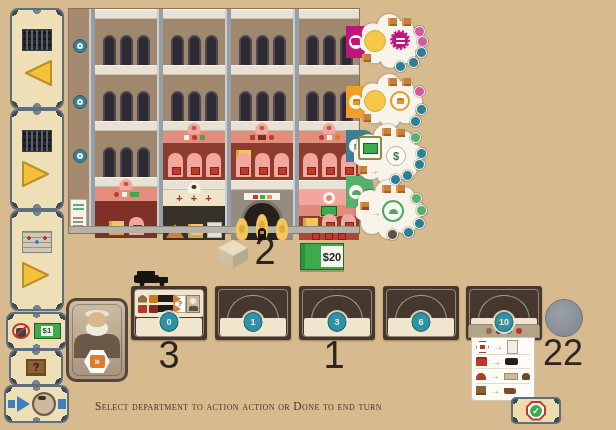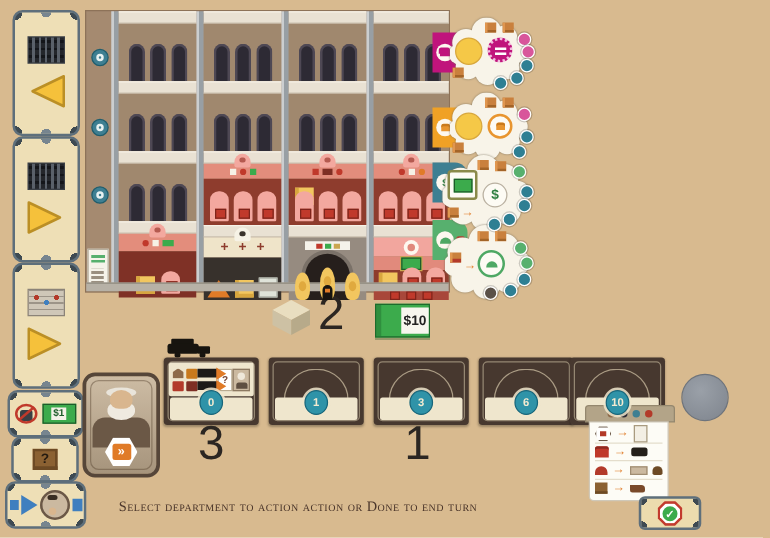--- a/index.html
+++ b/index.html
@@ -605,21 +605,21 @@
     <span class="el dot dark" style="left:31px;top:49px;"></span>
   </div>
 
   <svg style="position:absolute;left:216px;top:238px;" width="34" height="32" viewBox="0 0 34 32">
     <polygon points="17,2 32,10 17,18 2,10" fill="#e9dec0"></polygon>
     <polygon points="2,10 17,18 17,30 2,22" fill="#cdc1a4"></polygon>
     <polygon points="32,10 17,18 17,30 32,22" fill="#b7aa8a"></polygon>
   </svg>
   <div class="count" style="left:250px;top:230px;width:30px;">2</div>
   <div class="bill-big">
-    <span class="pad">$10</span>
+    <span class="pad">$20</span>
   </div>
 
   <svg class="truck" width="40" height="16" viewBox="0 0 40 16">
     <g fill="#17140f">
       <rect x="4" y="1" width="18" height="6" rx="1"></rect>
       <rect x="1" y="5" width="25" height="8" rx="2"></rect>
       <rect x="25" y="7" width="10" height="6" rx="1"></rect>
       <circle cx="9" cy="14" r="2.4"></circle>
         <circle cx="29" cy="14" r="2.4"></circle>
     </g>
@@ -655,21 +655,21 @@
     <span class="lvl">3</span>
     <div class="band"></div>
   </div>
 
   <div class="dept" style="left:383px;">
     <div class="archline"></div>
     <span class="lvl">6</span>
     <div class="band"></div>
   </div>
 
-  <div class="dept" style="left:456px;">
+  <div class="dept" style="left:466px;">
     <div class="archline"></div>
     <span class="lvl">10</span>
     <div class="band"></div>
   </div>
 
   <div class="count" style="left:147px;top:334px;width:44px;">3</div>
   <div class="count" style="left:312px;top:334px;width:44px;">1</div>
 
   <div class="ov-head">
     <i style="background:#8e6b4a;"></i>
@@ -697,20 +697,21 @@
       <span class="res-mound"></span>
     </div>
     <div class="ov-row">
       <span class="crateb"></span>
       <span class="oarrow">→</span>
       <span class="res-boot"></span>
     </div>
   </div>
 
   <div class="disc"></div>
+  <div class="count" style="left:541px;top:332px;width:44px;font-size:36px;">22</div>
 
   <div class="portrait">
     <span class="p-hair"></span>
     <span class="p-head"></span>
     <span class="p-beard"></span>
     <span class="p-body"></span>
     <span class="hexbadge">
       <span class="hexcore">»</span>
     </span>
   </div>

